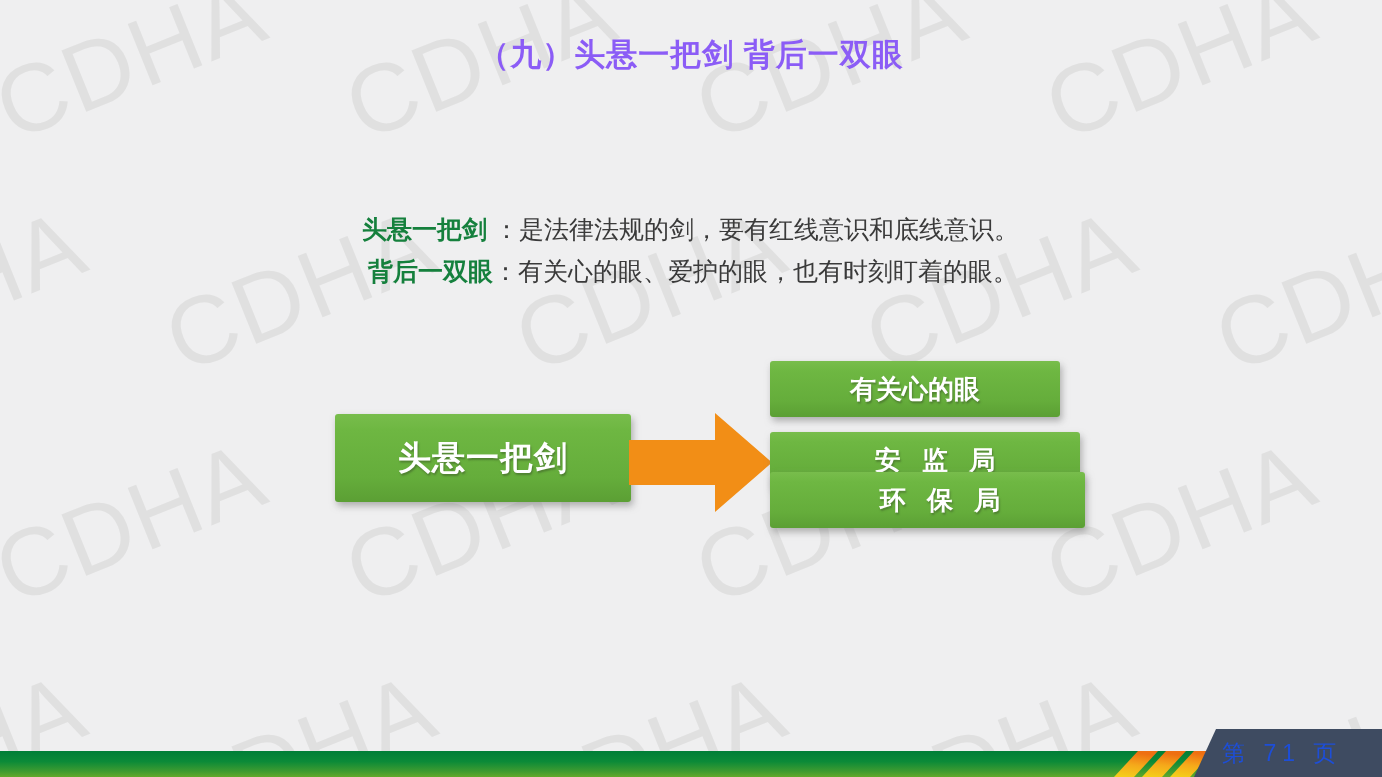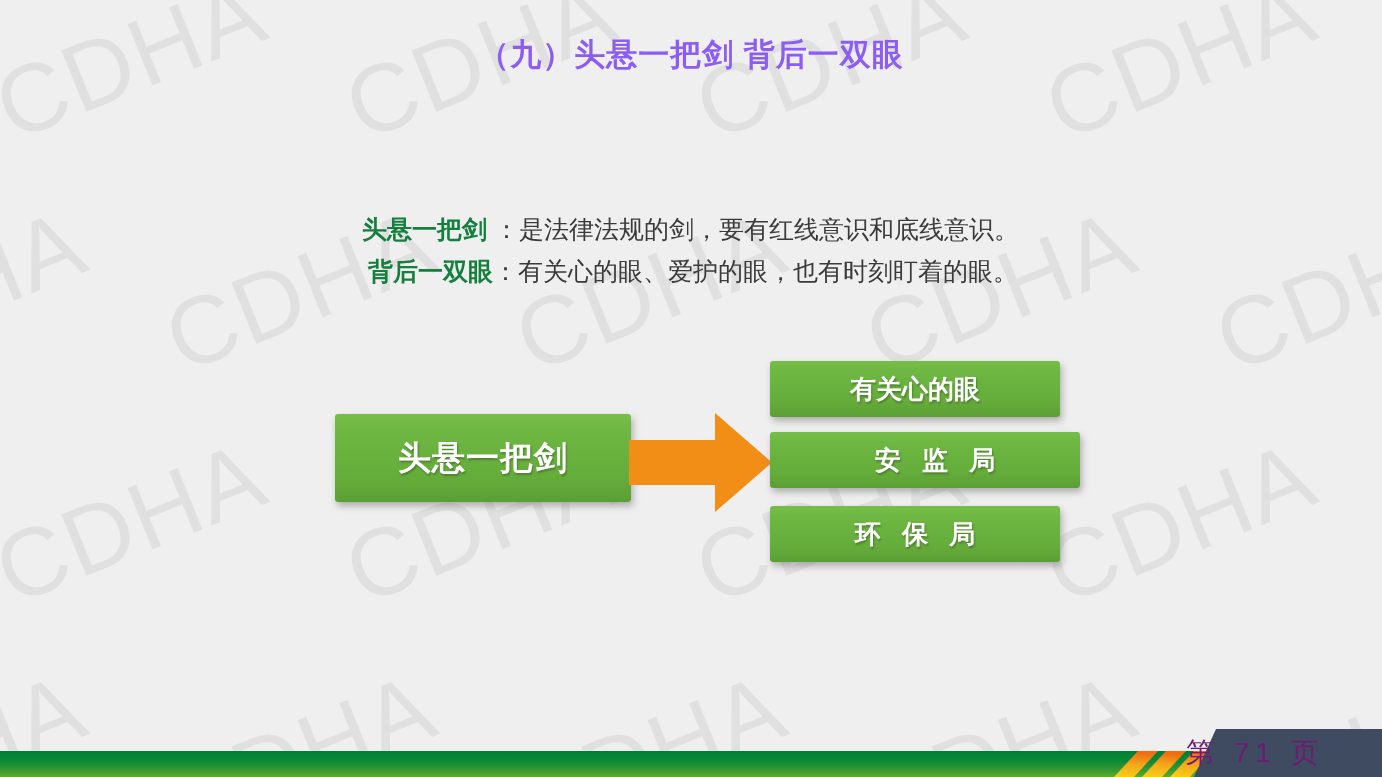--- a/index.html
+++ b/index.html
@@ -111,26 +111,27 @@
     top: 432px;
     width: 290px;
     height: 56px;
     font-size: 26px;
     letter-spacing: 7px;
     text-indent: 7px;
     padding-left: 20px;
   }
   #box-hbj {
     left: 770px;
-    top: 506px;
+    top: 472px;
     width: 290px;
     height: 56px;
     font-size: 26px;
     letter-spacing: 7px;
     text-indent: 7px;
+    padding-left: 25px;
   }
   #arrow {
     position: absolute;
     left: 629px;
     top: 412px;
     width: 144px;
     height: 101px;
   }
 
   
@@ -159,28 +160,28 @@
   }
   #navy {
     position: absolute;
     left: 1168px;
     top: -22px;
     width: 214px;
     height: 48px;
   }
   #pagenum {
     position: absolute;
-    left: 1186px;
+    left: 1222px;
     top: -18px;
     width: 140px;
     height: 40px;
     display: flex;
     align-items: center;
-    color: #701a75;
-    font-size: 28px;
+    color: #1d4ed8;
+    font-size: 23px;
     letter-spacing: 6px;
     white-space: nowrap;
   }
 </style>
 </head>
 <body>
 
 <div id="slide">
 
   <div id="watermarks">

